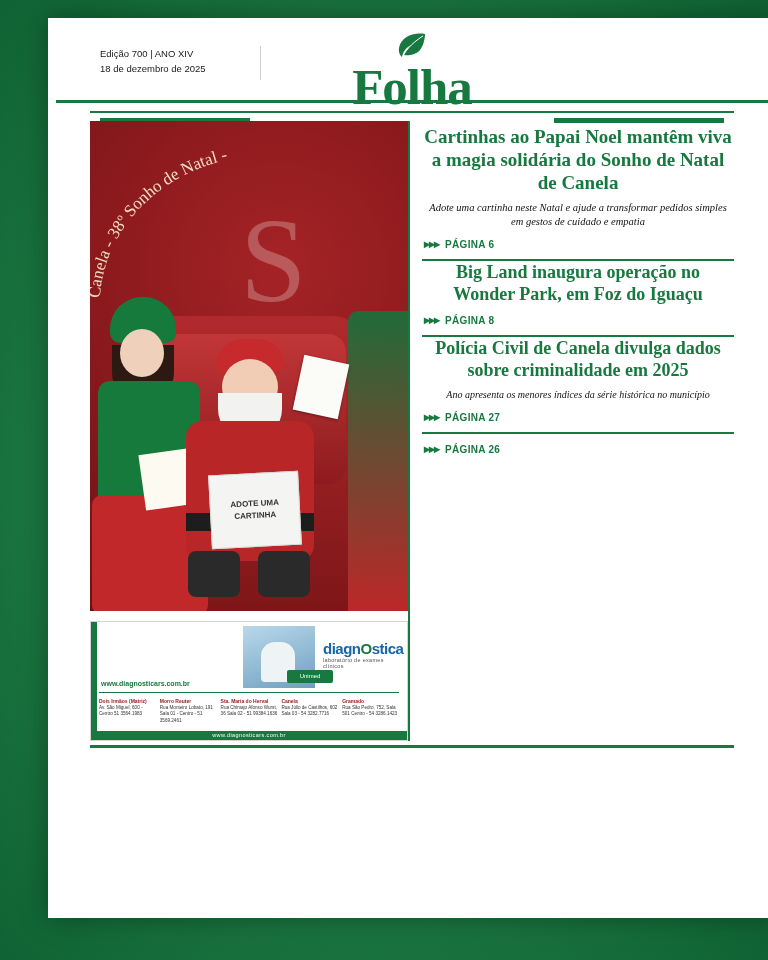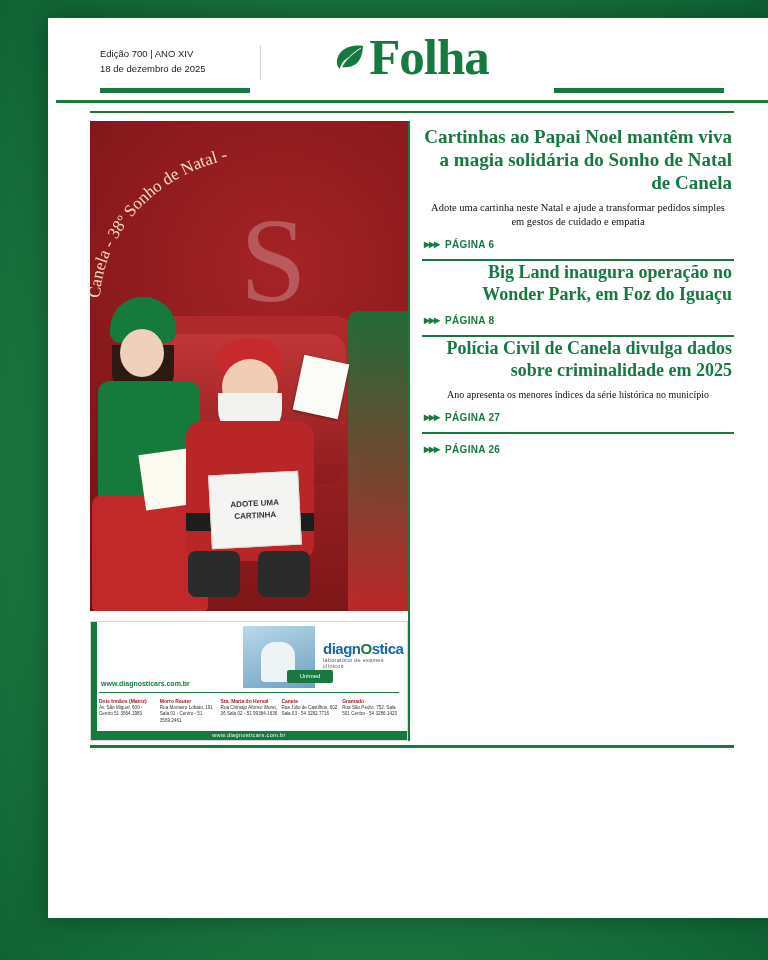--- a/index.html
+++ b/index.html
@@ -44,21 +44,21 @@
   .mh-right{
     position:absolute;right:44px;top:22px;width:170px;
     font-size:9px;color:#1a1a1a;line-height:14px;text-align:right;
     border-left:1px solid #cfcfcf;
     padding-left:10px;height:32px;
   }
   .mh-center{
     position:absolute;left:0;right:0;top:6px;
     text-align:center;
   }
-  .logo-row{display:flex;align-items:center;justify-content:center;gap:4px;}
+  .logo-row{display:flex;align-items:center;justify-content:center;gap:4px;flex-direction:column;}
   .leaf{
     width:30px;height:26px;position:relative;display:inline-block;
   }
   .brand{
     font-family:"Liberation Serif", serif;
     font-weight:bold;
     font-size:51px;
     letter-spacing:-1px;
     color:#17793f;
     line-height:50px;
@@ -234,26 +234,27 @@
   
   .story{padding:4px 2px 8px 2px;}
   .story + .story{border-top:2px solid #17793f;padding-top:0;}
   .story h2{
     margin:0;
     font-family:"Liberation Serif", serif;
     font-weight:bold;
     font-size:19px;
     line-height:23px;
     color:#17793f;
-    text-align:right;
+    text-align:center;
   }
   .story h2.small{font-size:18px;line-height:22px;}
   .story p{
     margin:7px 0 0 0;
     font-family:"Liberation Serif", serif;
+    font-style:italic;
     font-size:10.5px;
     line-height:14px;
     color:#111;
     text-align:center;
   }
   .story p.plain{font-size:10px;}
   .pagelink{
     margin-top:8px;
     display:flex;align-items:center;gap:6px;
     font-family:"Liberation Sans", sans-serif;

